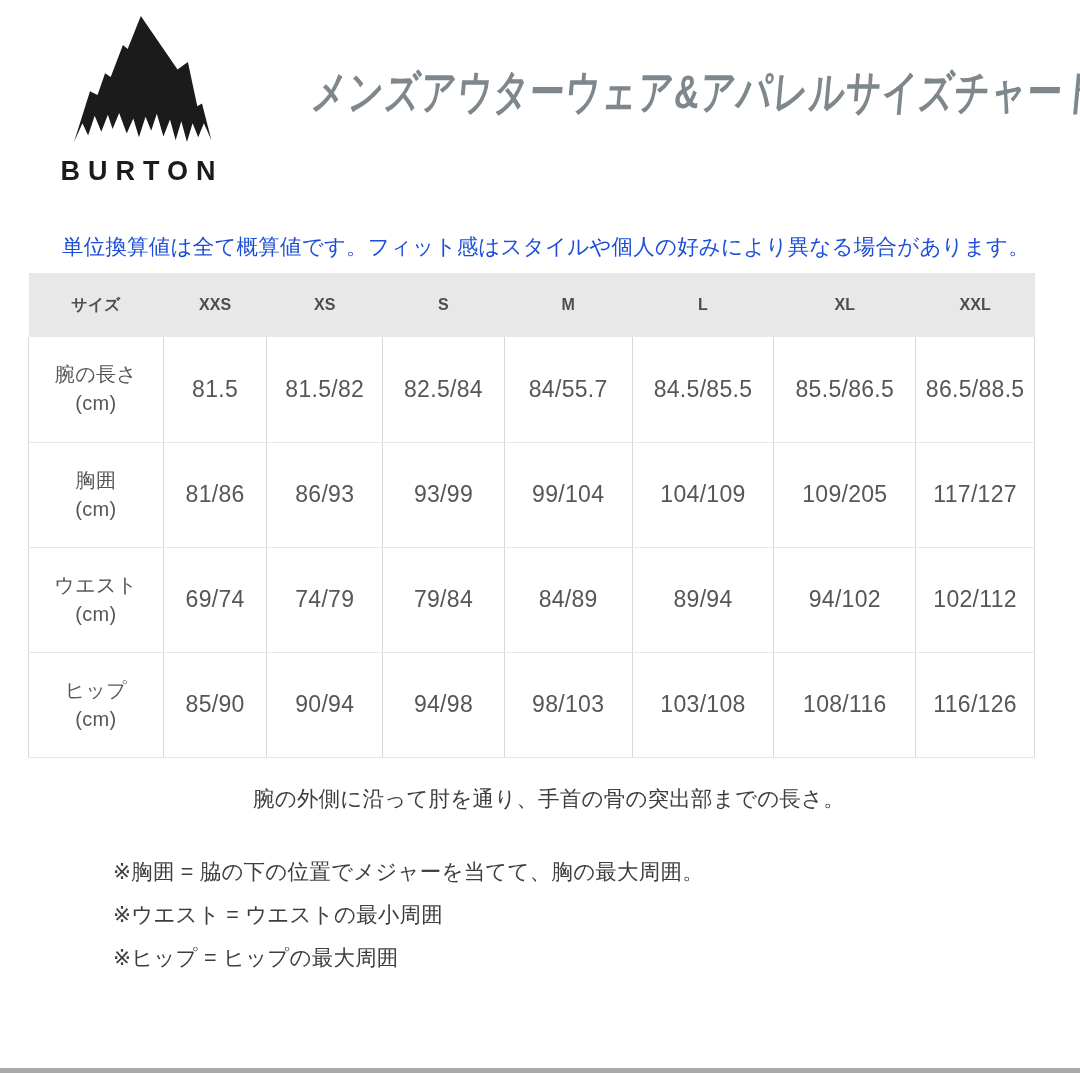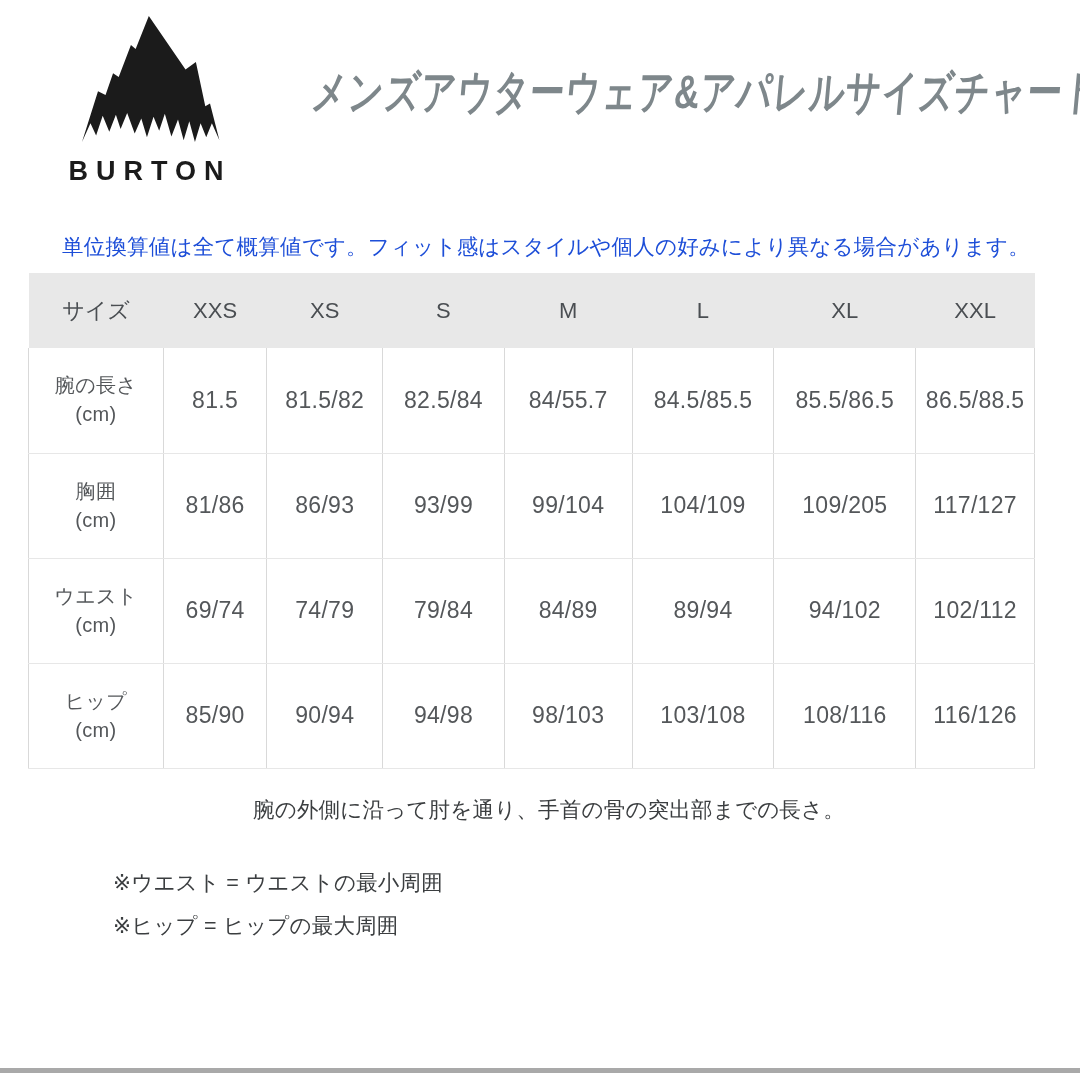--- a/index.html
+++ b/index.html
@@ -15,21 +15,21 @@
   }
   *{box-sizing:border-box;margin:0;padding:0;}
   html,body{background:#ffffff;}
   body{
     width:1080px;height:1073px;position:relative;overflow:hidden;
     font-family:"Liberation Sans","DejaVu Sans",sans-serif;
     color:var(--body-text);
   }
   
   .top{position:relative;height:232px;}
-  .logo{position:absolute;left:60px;top:8px;width:172px;text-align:center;}
+  .logo{position:absolute;left:52px;top:8px;width:172px;text-align:center;}
   .logo svg{display:block;margin:0 auto;width:160px;height:142px;}
   .logo-text{
     margin-top:6px;font-weight:bold;font-size:27px;letter-spacing:8px;
     color:var(--logo-color);white-space:nowrap;padding-left:8px;
   }
   .title{
     position:absolute;left:312px;top:64px;
     font-size:47px;font-weight:900;color:var(--title-color);
     white-space:nowrap;line-height:1.2;
     transform:scaleX(0.74) skewX(-7deg);transform-origin:left center;
@@ -41,21 +41,21 @@
   }
   
   table{
     border-collapse:collapse;table-layout:fixed;
     margin-left:28px;width:1007px;
   }
   col.c0{width:13.4%}col.c1{width:10.3%}col.c2{width:11.5%}col.c3{width:12.1%}
   col.c4{width:12.7%}col.c5{width:14.1%}col.c6{width:14.1%}col.c7{width:11.8%}
   thead th{
     background:var(--header-bg);color:var(--header-text);
-    font-size:22px;font-weight:normal;height:75px;text-align:center;
+    font-size:16px;font-weight:bold;height:64px;text-align:center;
     border:none;
   }
   tbody td{
     height:105px;text-align:center;vertical-align:middle;
     font-size:23px;color:var(--cell-text);
     border-left:1px solid var(--border-v);
     border-right:1px solid var(--border-v);
     border-bottom:1px solid var(--border-h);
     background:#fff;letter-spacing:.3px;
   }
@@ -179,17 +179,18 @@
         <td>98/103</td>
         <td>103/108</td>
         <td>108/116</td>
         <td>116/126</td>
       </tr>
     </tbody>
 </table>
 
 <div class="footnotes">
   <p class="fn fn-arm2">腕の外側に沿って肘を通り、手首の骨の突出部までの長さ。</p>
+  <p class="fn">※胸囲 = 脇の下の位置でメジャーを当てて、胸の最大周囲。</p>
   <p class="fn">※ウエスト = ウエストの最小周囲</p>
   <p class="fn fn-last">※ヒップ = ヒップの最大周囲</p>
 </div>
 
 <div class="bottom-bar"></div>
 
 </body></html>

